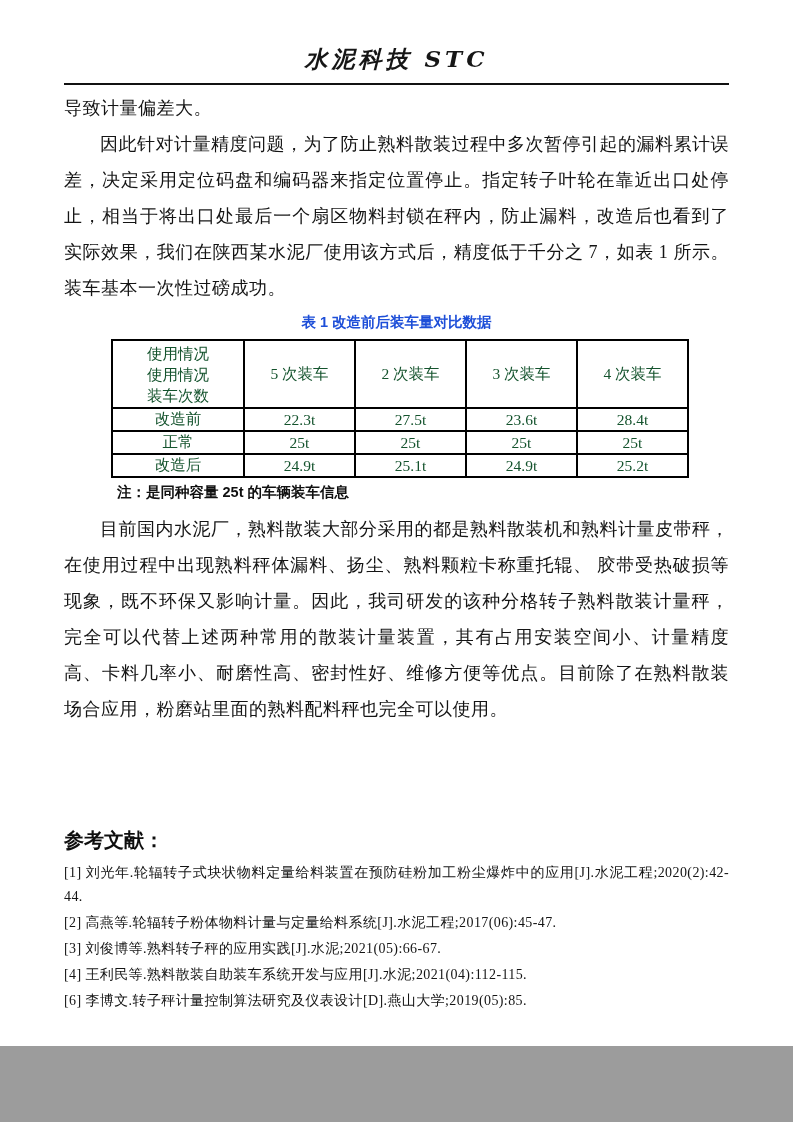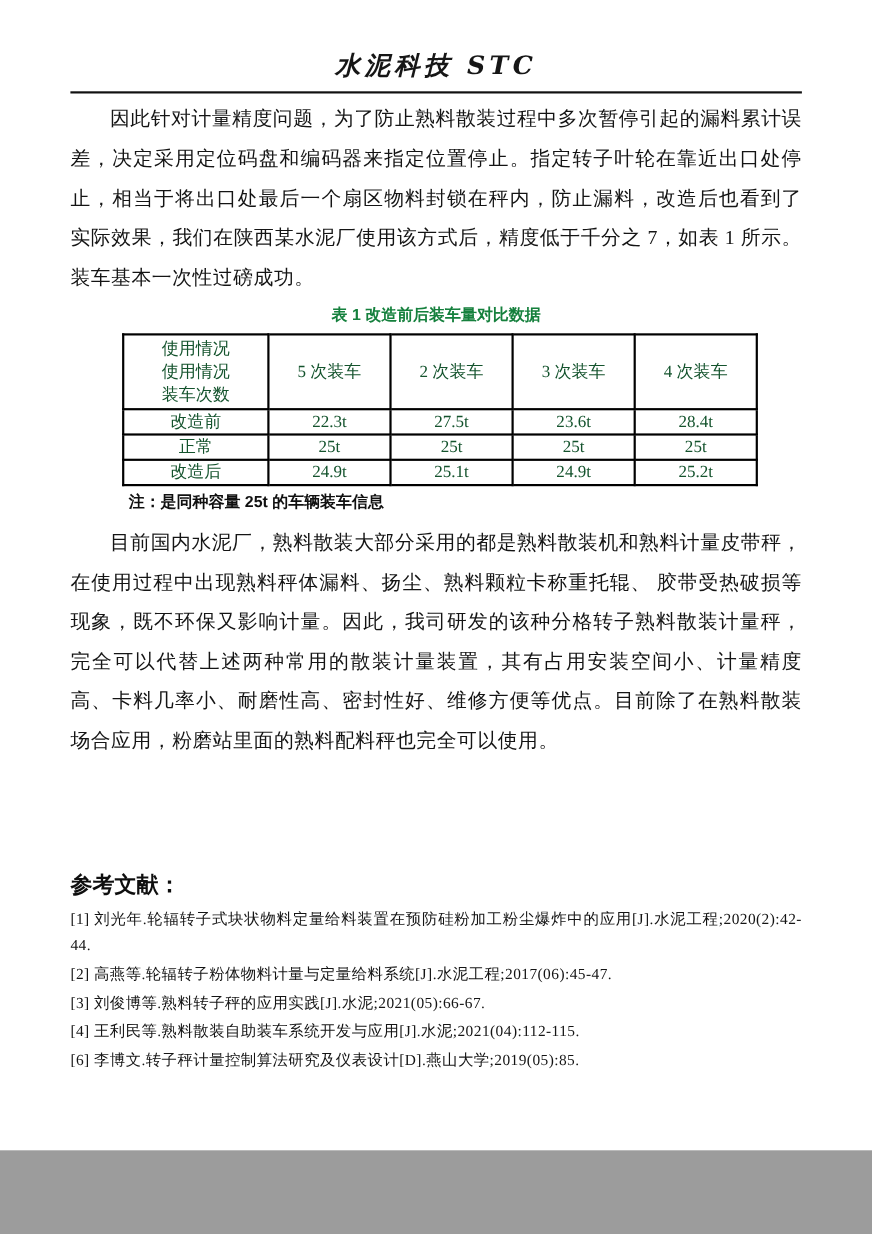--- a/index.html
+++ b/index.html
@@ -47,21 +47,21 @@
     color: #141414;
   }
   .indent { text-indent: 2em; }
   
   .table-caption {
     margin-top: 7px;
     text-align: center;
     font-family: "Liberation Sans", "DejaVu Sans", sans-serif;
     font-weight: bold;
     font-size: 14.5px;
-    color: #15803d;
+    color: #1d4ed8;
   }
   table.cmp {
     margin-top: 7px;
     margin-left: 47px;
     width: 576px;
     border-collapse: collapse;
     border: 2.5px solid #000;
     table-layout: fixed;
     font-size: 15.5px;
     color: #14532d;
@@ -141,20 +141,21 @@
 <body>
 
 <div class="page">
 
   <div class="header">
     <span class="journal-title">水泥科技 STC</span>
   </div>
 
   <div class="content">
 
+    <p class="body-para">导致计量偏差大。</p>
     <p class="body-para indent">因此针对计量精度问题，为了防止熟料散装过程中多次暂停引起的漏料累计误差，决定采用定位码盘和编码器来指定位置停止。指定转子叶轮在靠近出口处停止，相当于将出口处最后一个扇区物料封锁在秤内，防止漏料，改造后也看到了实际效果，我们在陕西某水泥厂使用该方式后，精度低于千分之 7，如表 1 所示。装车基本一次性过磅成功。</p>
 
     <div class="table-caption">表 1 改造前后装车量对比数据</div>
 
     <table class="cmp">
       <colgroup>
         <col class="c0">
           <col class="cn">
           <col class="cn">
           <col class="cn">

